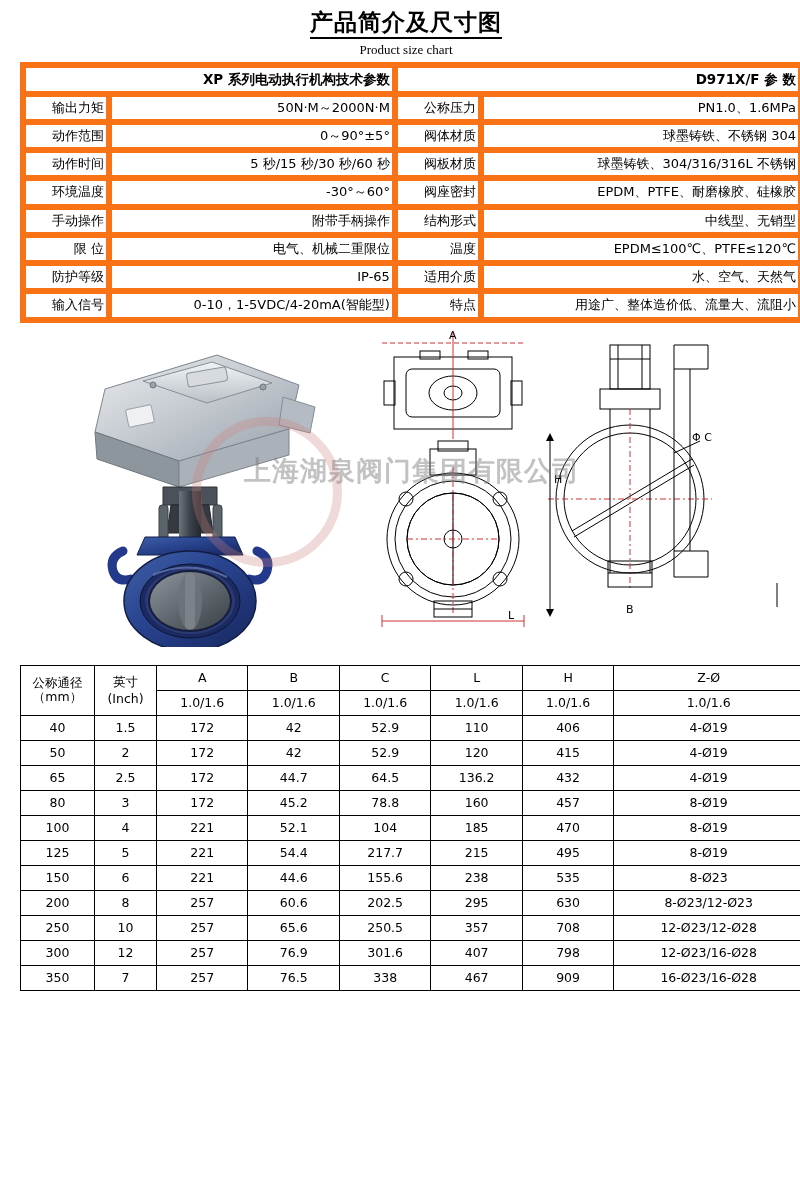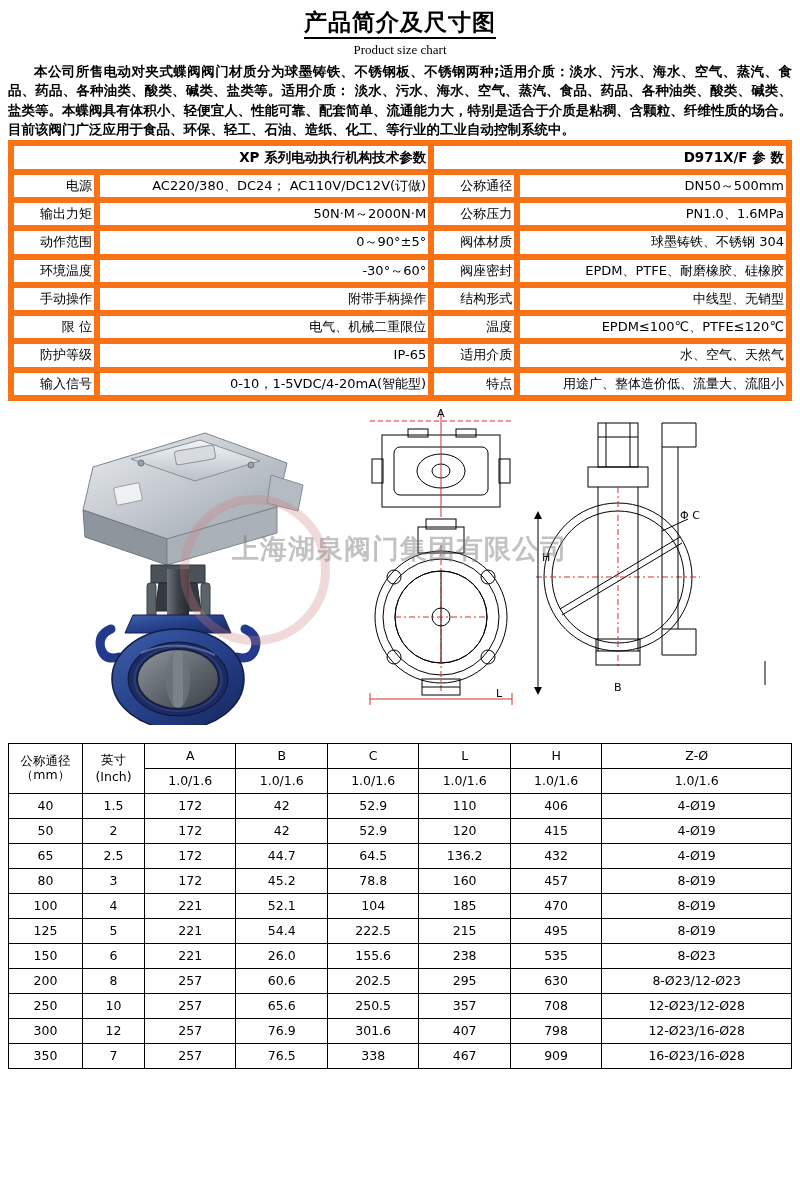--- a/index.html
+++ b/index.html
@@ -5,21 +5,21 @@
   * { box-sizing: border-box; }
   html, body { margin:0; padding:0; }
   body {
     width:800px; height:1200px;
     background:#ffffff;
     font-family:"DejaVu Sans", sans-serif;
     color:#000;
     position:relative;
     overflow:hidden;
   }
-  .page { width:800px; height:1200px; position:relative; }
+  .page { width:800px; height:1200px; position:relative;padding-left:12px; }
 
   
   .title-cn {
     text-align:center;
     font-size:23px;
     font-weight:bold;
     letter-spacing:1px;
     padding-top:8px;
     font-family:"DejaVu Sans", sans-serif;
     display:inline-block;
@@ -126,47 +126,44 @@
 </head>
 <body>
 
 <div class="page">
 
   <div class="title-wrap">
     <div class="title-cn">产品简介及尺寸图</div>
   </div>
   <div class="title-en">Product size chart</div>
 
-  <div class="intro">
-    <p class="indent">本公司所售电动对夹式蝶阀阀门材质分为球墨铸铁、不锈钢板、不锈钢两种;适用介质：淡水、污水、海水、空气、蒸汽、食品、药品、各种油类、酸类、碱类、盐类等。适用介质： 淡水、污水、海水、空气、蒸汽、食品、药品、各种油类、酸类、碱类、盐类等。本蝶阀具有体积小、轻便宜人、性能可靠、配套简单、流通能力大，特别是适合于介质是粘稠、含颗粒、纤维性质的场合。目前该阀门广泛应用于食品、环保、轻工、石油、造纸、化工、等行业的工业自动控制系统中。</p>
-  </div>
 
   <table class="spec">
     <tbody>
       <tr>
         <td class="hdr" colspan="2">XP 系列电动执行机构技术参数</td>
         <td class="hdr" colspan="2">D971X/F 参 数</td>
-      </tr>
-      <tr>
-        <td class="lbl">电源</td>
-        <td>AC220/380、DC24； AC110V/DC12V(订做)</td>
-        <td class="lbl2">公称通径</td>
-        <td>DN50～500mm</td>
       </tr>
       <tr>
         <td class="lbl">输出力矩</td>
         <td>50N·M～2000N·M</td>
         <td class="lbl2">公称压力</td>
         <td>PN1.0、1.6MPa</td>
       </tr>
       <tr>
         <td class="lbl">动作范围</td>
         <td>0～90°±5°</td>
         <td class="lbl2">阀体材质</td>
         <td>球墨铸铁、不锈钢 304</td>
+      </tr>
+      <tr>
+        <td class="lbl">动作时间</td>
+        <td>5 秒/15 秒/30 秒/60 秒</td>
+        <td class="lbl2">阀板材质</td>
+        <td>球墨铸铁、304/316/316L 不锈钢</td>
       </tr>
       <tr>
         <td class="lbl">环境温度</td>
         <td>-30°～60°</td>
         <td class="lbl2">阀座密封</td>
         <td>EPDM、PTFE、耐磨橡胶、硅橡胶</td>
       </tr>
       <tr>
         <td class="lbl">手动操作</td>
         <td>附带手柄操作</td>
@@ -446,30 +443,30 @@
         <td>104</td>
         <td>185</td>
         <td>470</td>
         <td>8-Ø19</td>
       </tr>
       <tr>
         <td>125</td>
         <td>5</td>
         <td>221</td>
         <td>54.4</td>
-        <td>222.5</td>
+        <td>217.7</td>
         <td>215</td>
         <td>495</td>
         <td>8-Ø19</td>
       </tr>
       <tr>
         <td>150</td>
         <td>6</td>
         <td>221</td>
-        <td>26.0</td>
+        <td>44.6</td>
         <td>155.6</td>
         <td>238</td>
         <td>535</td>
         <td>8-Ø23</td>
       </tr>
       <tr>
         <td>200</td>
         <td>8</td>
         <td>257</td>
         <td>60.6</td>

